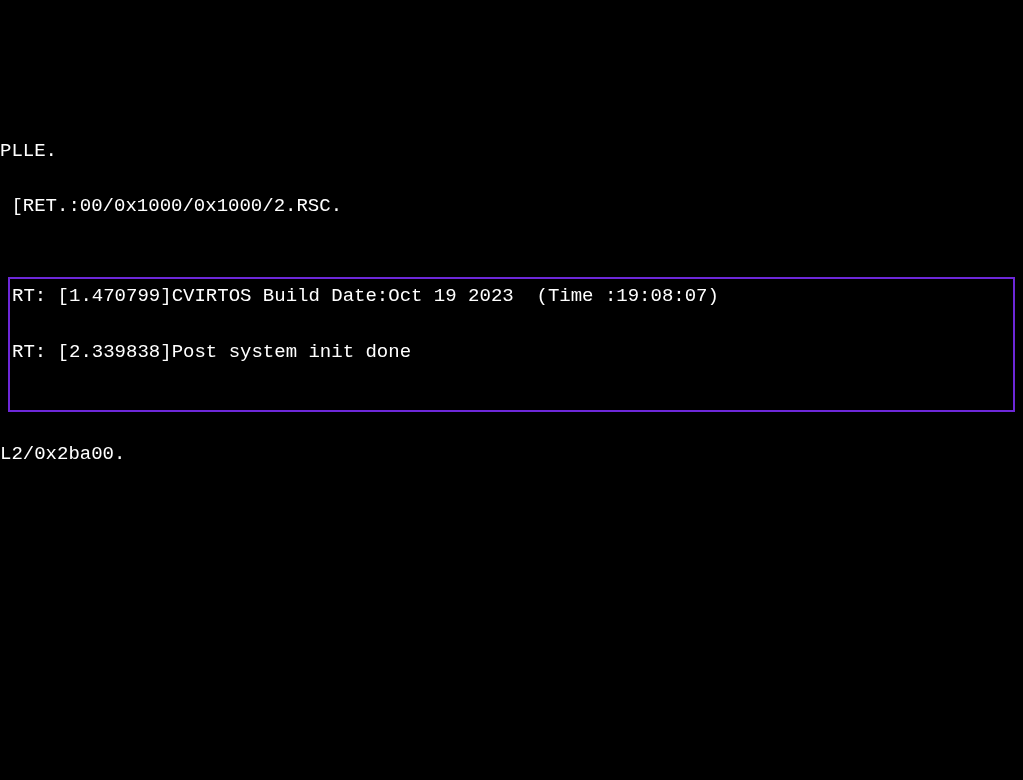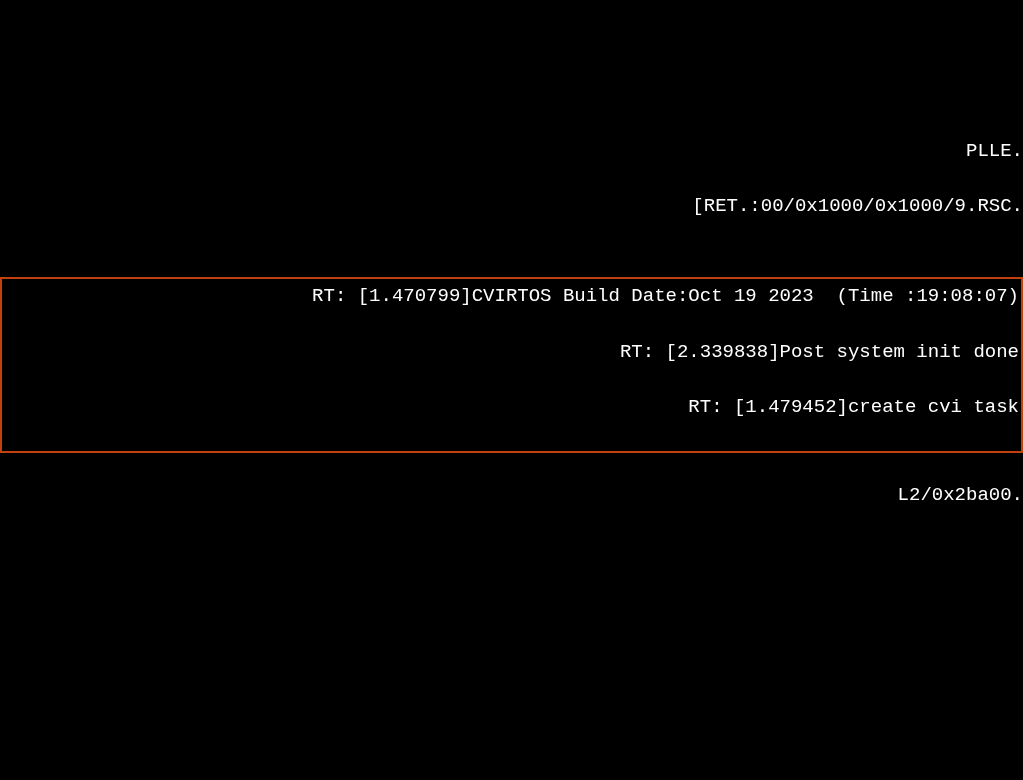--- a/index.html
+++ b/index.html
@@ -16,42 +16,40 @@
       white-space: pre;
       padding: 0;
       width: 1023px;
       height: 780px;
       overflow: hidden;
     }
     .terminal {
       padding: 0;
     }
     .highlighted {
-      border: 2px solid #c2410c;
+      border: 2px solid #6d28d9;
       display: block;
-      margin: 2px 0;
-      padding: 4px 2px 2px 2px;
+      margin: 2px 8px;
+      padding: 4px 2px 16px 2px;
     }
     .line {
       display: block;
-      text-align: right;
     }
   </style>
 </head>
 <body>
 
 
 
 <div class="terminal">
 <span class="line">PLLE.</span>
-<span class="line"> [RET.:00/0x1000/0x1000/9.RSC.</span>
+<span class="line"> [RET.:00/0x1000/0x1000/2.RSC.</span>
 <span class="line"></span>
 <span class="highlighted"><span class="line">RT: [1.470799]CVIRTOS Build Date:Oct 19 2023  (Time :19:08:07)</span>
 <span class="line">RT: [2.339838]Post system init done</span>
-<span class="line">RT: [1.479452]create cvi task</span>
 </span>
 <span class="line">L2/0x2ba00.</span>
 
 
 
 
 
 
 
 

